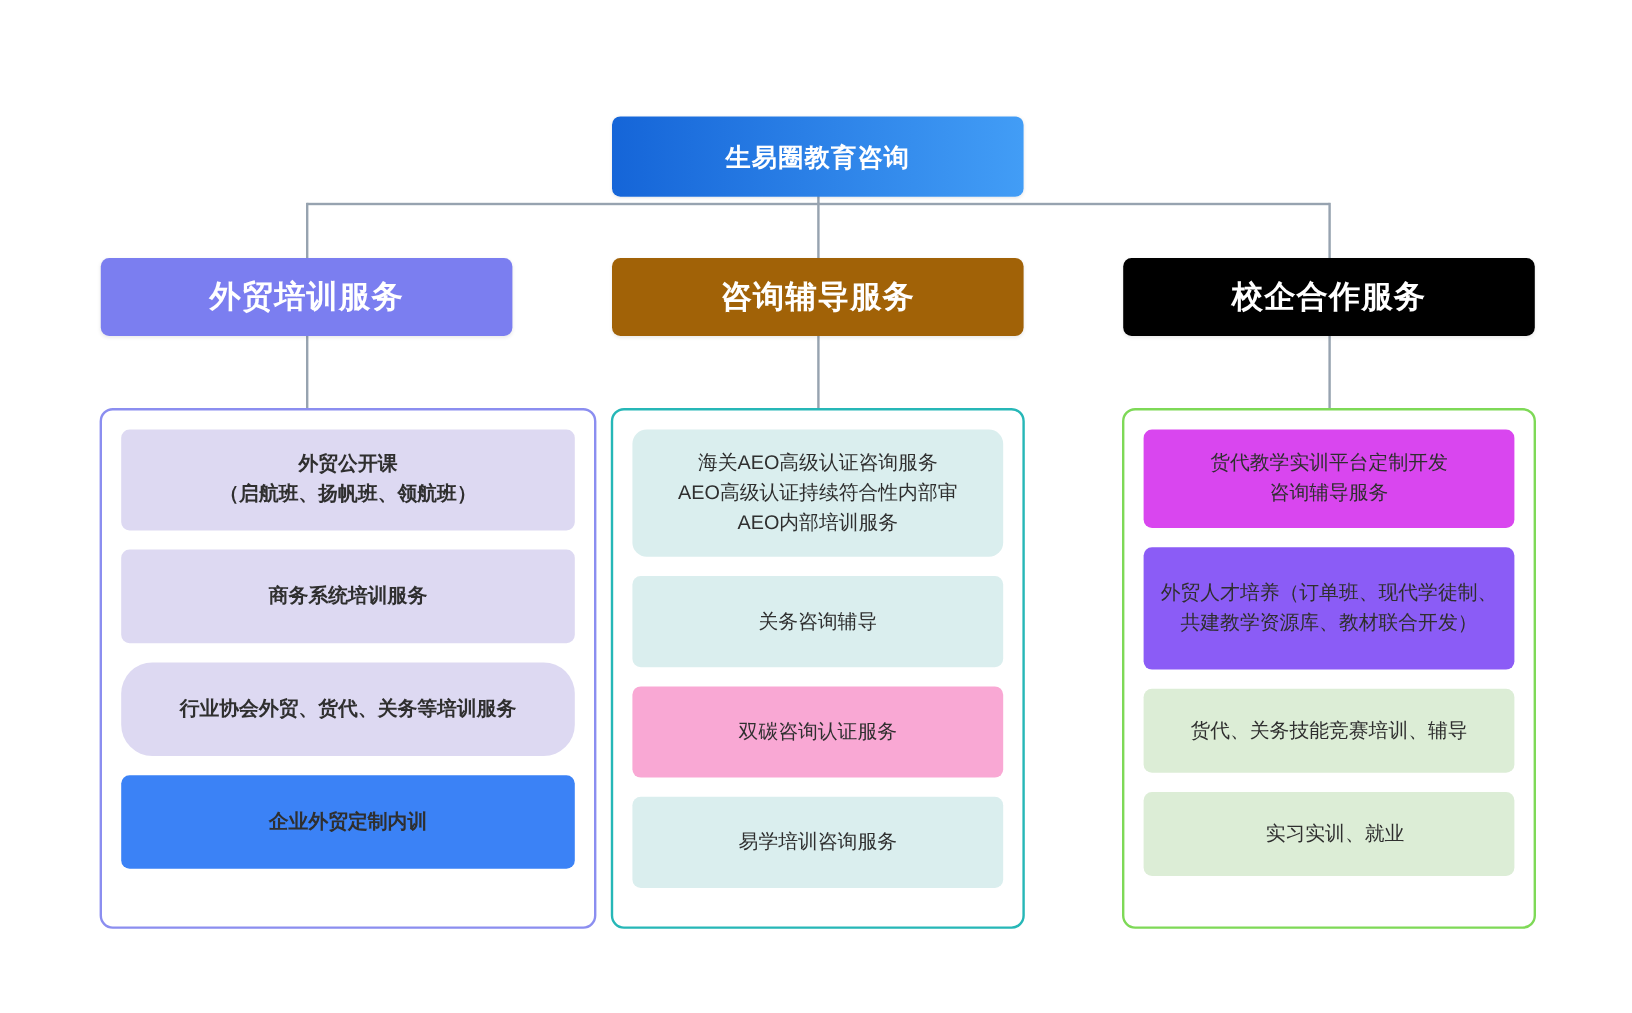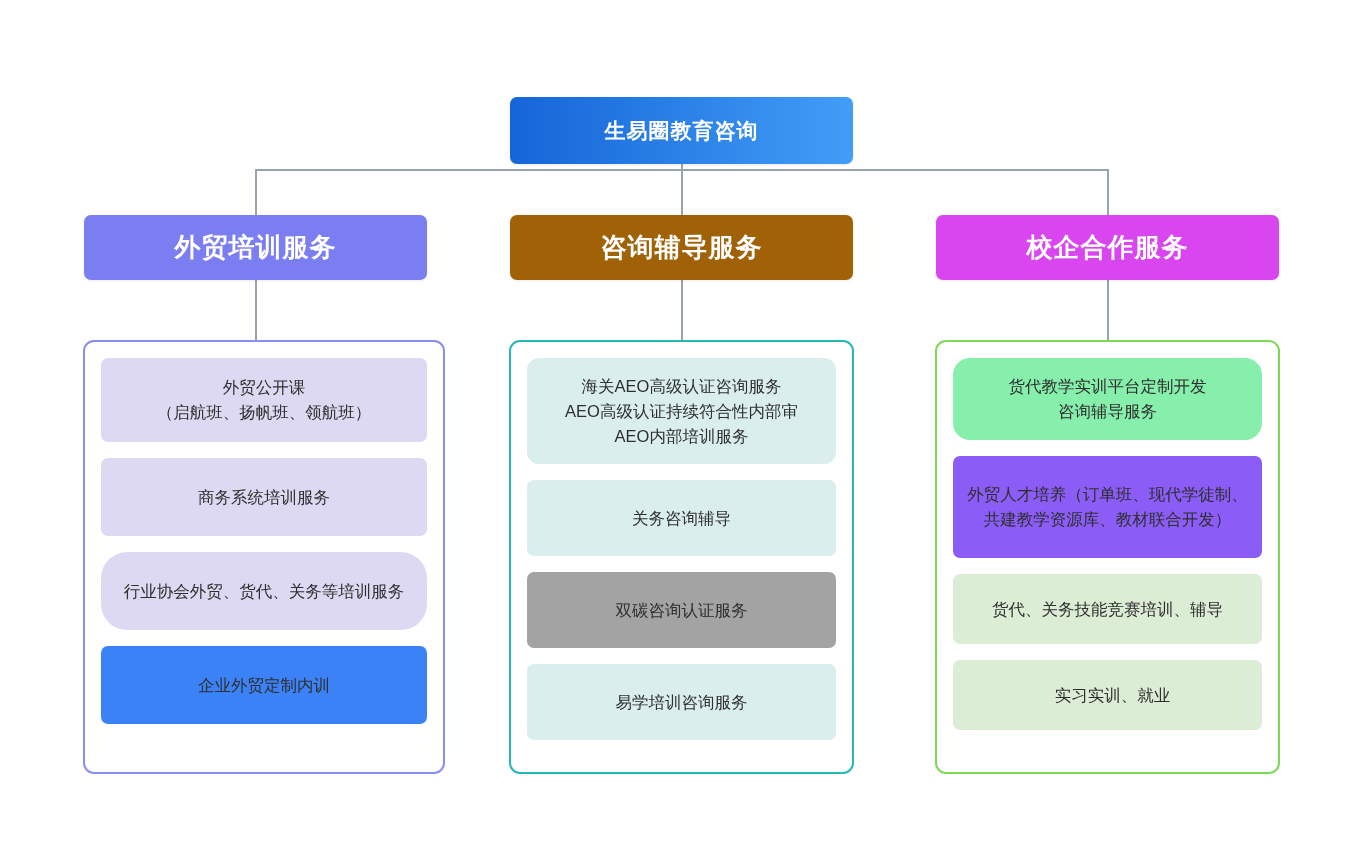--- a/index.html
+++ b/index.html
@@ -88,21 +88,21 @@
     top: 340px;
     height: 434px;
     box-sizing: border-box;
     border-radius: 11px;
     border: 2px solid #8b8ef0;
     display: flex;
     flex-direction: column;
     justify-content: flex-start;
     padding: 16px 16px;
   }
-  .items-box.col-0 { left: 83px;  width: 362px; border-color: #8b8ef0; }
+  .items-box.col-0 { left: 83px;  width: 414px; border-color: #8b8ef0; font-weight: bold; }
   .items-box.col-1 { left: 509px; width: 345px; border-color: #26b7b7; }
   .items-box.col-2 { left: 935px; width: 345px; border-color: #7ed957; }
 
   
   .item-card {
     box-sizing: border-box;
     border-radius: 7px;
     display: flex;
     align-items: center;
     justify-content: center;
@@ -155,21 +155,21 @@
   <div class="root-node" style="background: linear-gradient(90deg, rgb(21, 101, 216) 0%, rgb(66, 157, 246) 100%);">
     <span class="node-title">生易圈教育咨询</span>
   </div>
 
   <div class="cat-header col-0" style="background: rgb(123, 126, 240);">
     <span class="cat-title">外贸培训服务</span>
   </div>
   <div class="cat-header col-1" style="background: #a16207;">
     <span class="cat-title">咨询辅导服务</span>
   </div>
-  <div class="cat-header col-2" style="background: #d946ef;">
+  <div class="cat-header col-2" style="background: #000000;">
     <span class="cat-title">校企合作服务</span>
   </div>
 
   <div class="items-box col-0" style="border-color: rgb(139, 142, 240);">
     <div class="item-card" style="background: rgb(221, 217, 242);">
       <span class="card-text">
           <span class="card-line">外贸公开课</span>
           <span class="card-line">（启航班、扬帆班、领航班）</span>
         </span>
     </div>
@@ -196,34 +196,34 @@
           <span class="card-line">海关AEO高级认证咨询服务</span>
           <span class="card-line">AEO高级认证持续符合性内部审</span>
           <span class="card-line">AEO内部培训服务</span>
         </span>
     </div>
     <div class="item-card" style="background: rgb(218, 238, 238);">
       <span class="card-text">
           <span class="card-text">关务咨询辅导</span>
         </span>
     </div>
-    <div class="item-card" style="background: #a3a3a3;">
+    <div class="item-card" style="background: #f9a8d4;">
       <span class="card-text">
           <span class="card-text">双碳咨询认证服务</span>
         </span>
     </div>
     <div class="item-card" style="background: rgb(218, 238, 238);">
       <span class="card-text">
           <span class="card-text">易学培训咨询服务</span>
         </span>
     </div>
   </div>
 
   <div class="items-box col-2" style="border-color: rgb(126, 217, 87);">
-    <div class="item-card" style="background: #86efac; border-radius: 17px;">
+    <div class="item-card" style="background: #d946ef;">
       <span class="card-text">
           <span class="card-line">货代教学实训平台定制开发</span>
           <span class="card-line">咨询辅导服务</span>
         </span>
     </div>
     <div class="item-card" style="background: #8b5cf6;">
       <span class="card-text">
           <span class="card-text">外贸人才培养（订单班、现代学徒制、共建教学资源库、教材联合开发）</span>
         </span>
     </div>

